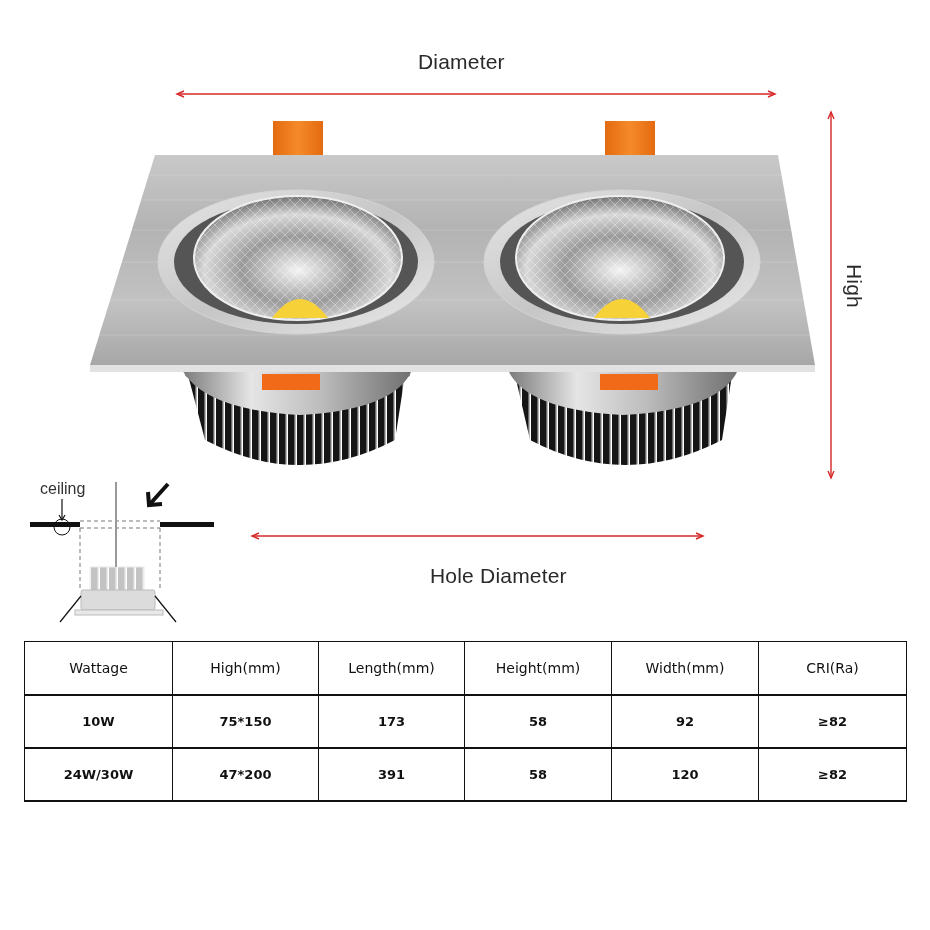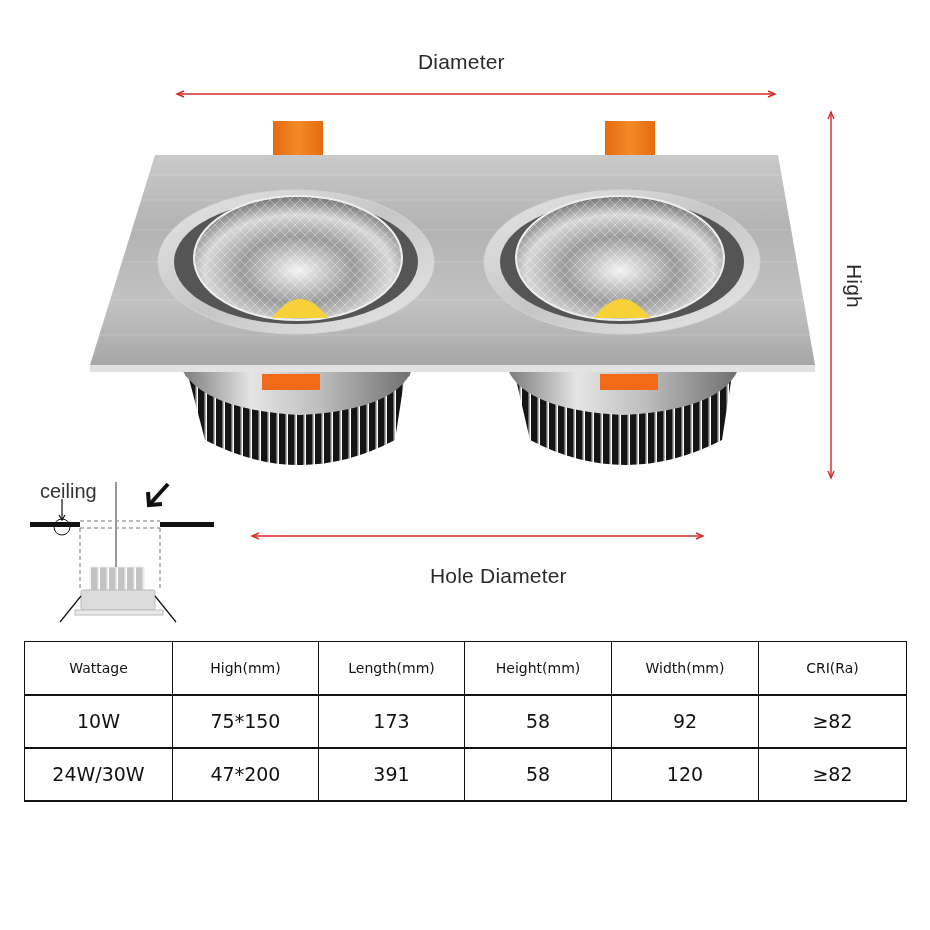--- a/index.html
+++ b/index.html
@@ -22,21 +22,21 @@
       left: 866px; top: 264px;
     }
 
     .arrow-svg { position: absolute; left: 0; top: 0; }
 
     #fixture-svg { position: absolute; left: 0; top: 0; }
 
     #install-diagram { position: absolute; left: 28px; top: 470px; }
     #ceiling-label {
       position: absolute; left: 40px; top: 480px;
-      font-size: 20px; color: #333;
+      font-size: 16px; color: #333;
       font-family: "Liberation Sans", sans-serif;
     }
 
     
     #spec-table {
       position: absolute;
       left: 24px; top: 641px;
       width: 882px;
       border-collapse: collapse;
       table-layout: fixed;
@@ -48,22 +48,22 @@
       vertical-align: middle;
       color: #111;
     }
     #spec-table th {
       height: 53px;
       font-size: 14px;
       font-weight: normal;
     }
     #spec-table td {
       height: 53px;
-      font-size: 19px;
-      font-weight: normal;
+      font-size: 13px;
+      font-weight: bold;
     }
     #spec-table tr { border-bottom: 2px solid #111; }
   </style>
 </head>
 <body>
 
 <div id="label-diameter" class="dim-label">Diameter</div>
 <div id="label-hole" class="dim-label">Hole Diameter</div>
 <div id="label-high" class="dim-label">High</div>
 

